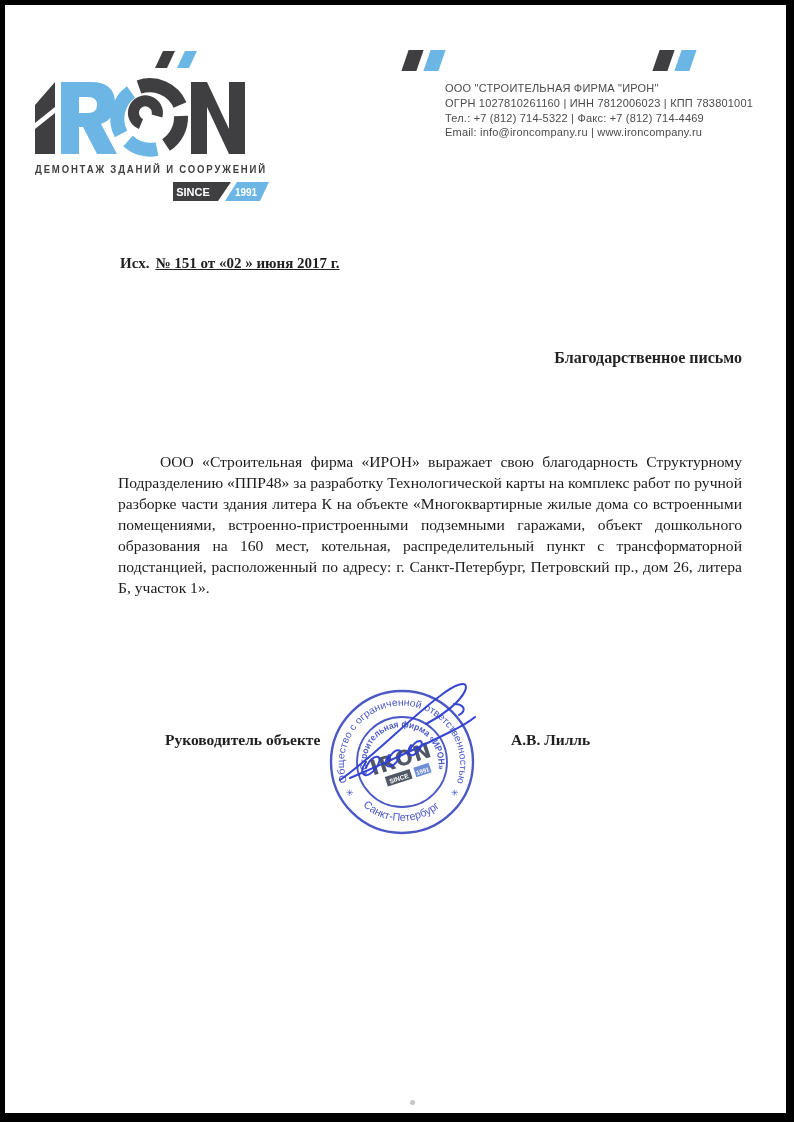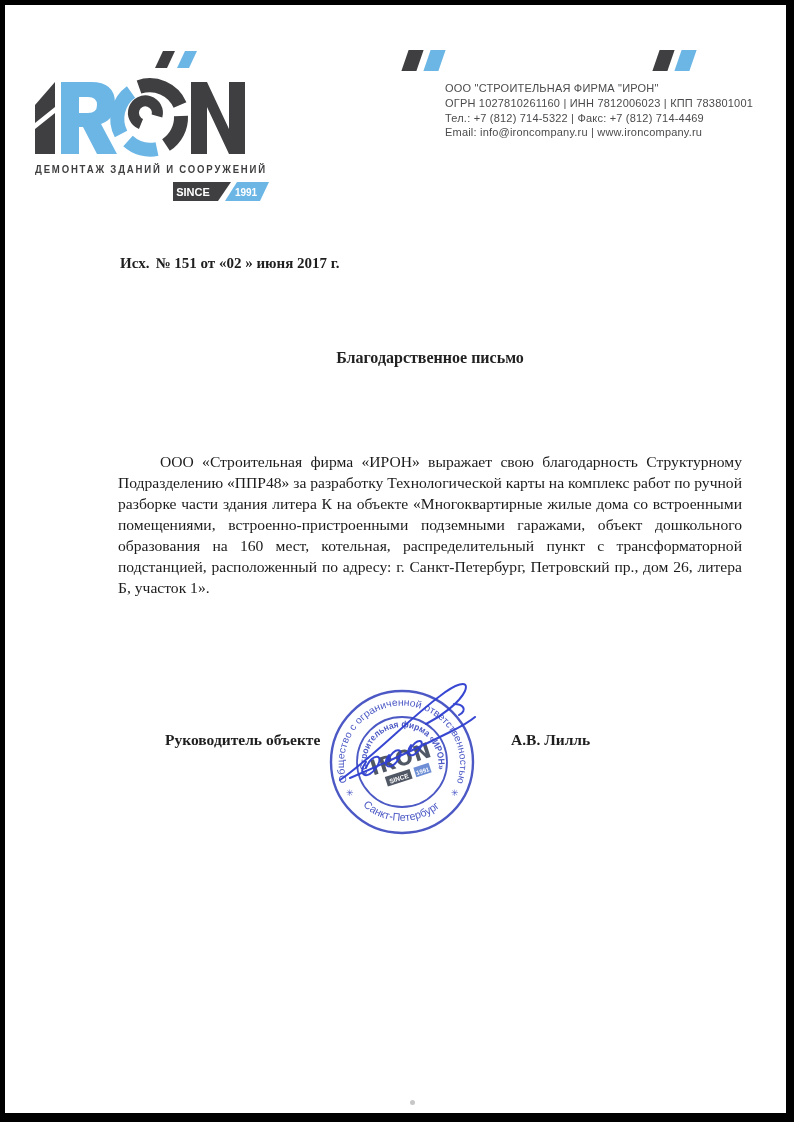--- a/index.html
+++ b/index.html
@@ -26,24 +26,24 @@
     position: absolute; left: 440px; top: 76px;
     font-family: "Liberation Sans", sans-serif;
     font-size: 11px; line-height: 14.8px; color: #4b4b4d;
     letter-spacing: 0.2px; white-space: nowrap;
   }
   
   .ref-line {
     position: absolute; left: 115px; top: 250px;
     font-weight: bold; font-size: 15px; color: #1f1f1f;
   }
-  .ref-line .ref-num { margin-left: 6px; }
+  .ref-line .ref-num { text-decoration: underline; margin-left: 6px; }
   .letter-title {
     position: absolute; left: 113px; top: 344px; width: 624px;
-    text-align: center; font-weight: bold; font-size: 16px; color: #222;
+    text-align: right; font-weight: bold; font-size: 16px; color: #222;
   }
   .letter-body {
     position: absolute; left: 113px; top: 418px; width: 624px;
     font-size: 15.6px; line-height: 21px; text-align: justify; color: #1b1b1b; margin-top: 28px;
   }
   .letter-body p { text-indent: 42px; margin: 0; }
   .letter-body p.gap-before { margin-top: 21px; }
   .sig-row { position: absolute; top: 726px; left: 0; width: 100%; font-weight: bold; font-size: 15.5px; color: #1f1f1f; }
   .sig-role { position: absolute; left: 160px; top: 0; }
   .sig-name { position: absolute; left: 506px; top: 0; }

